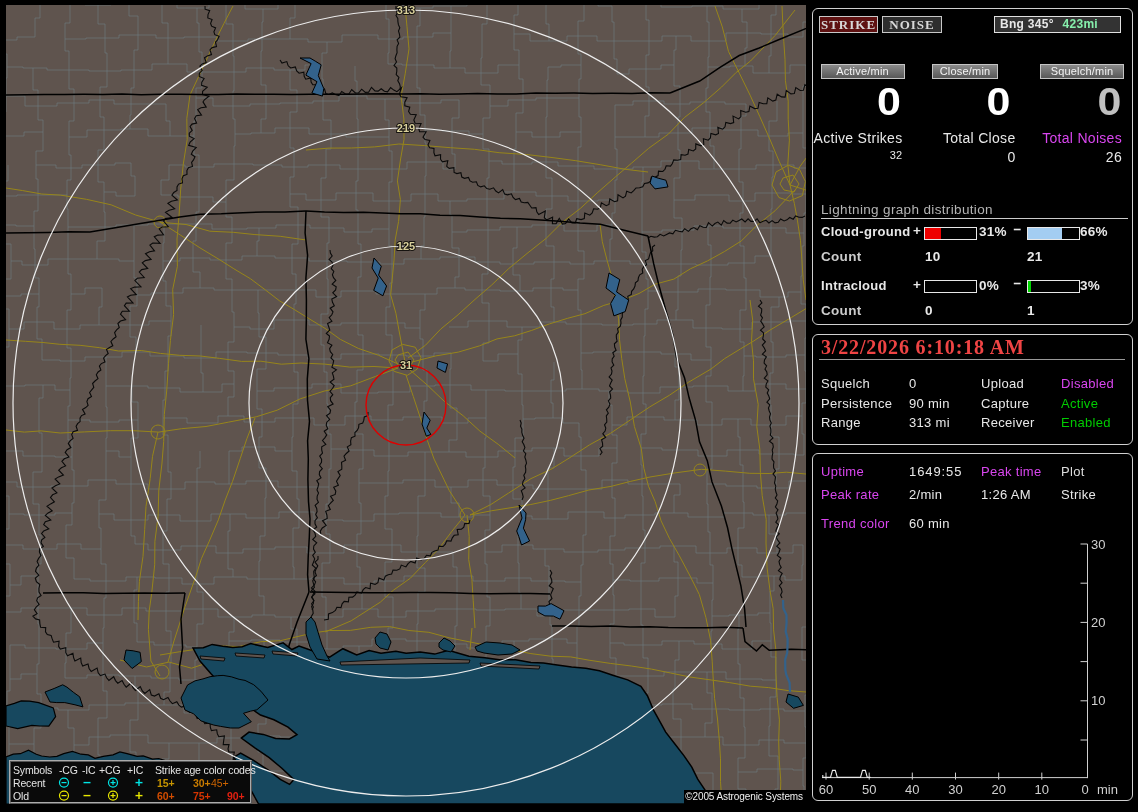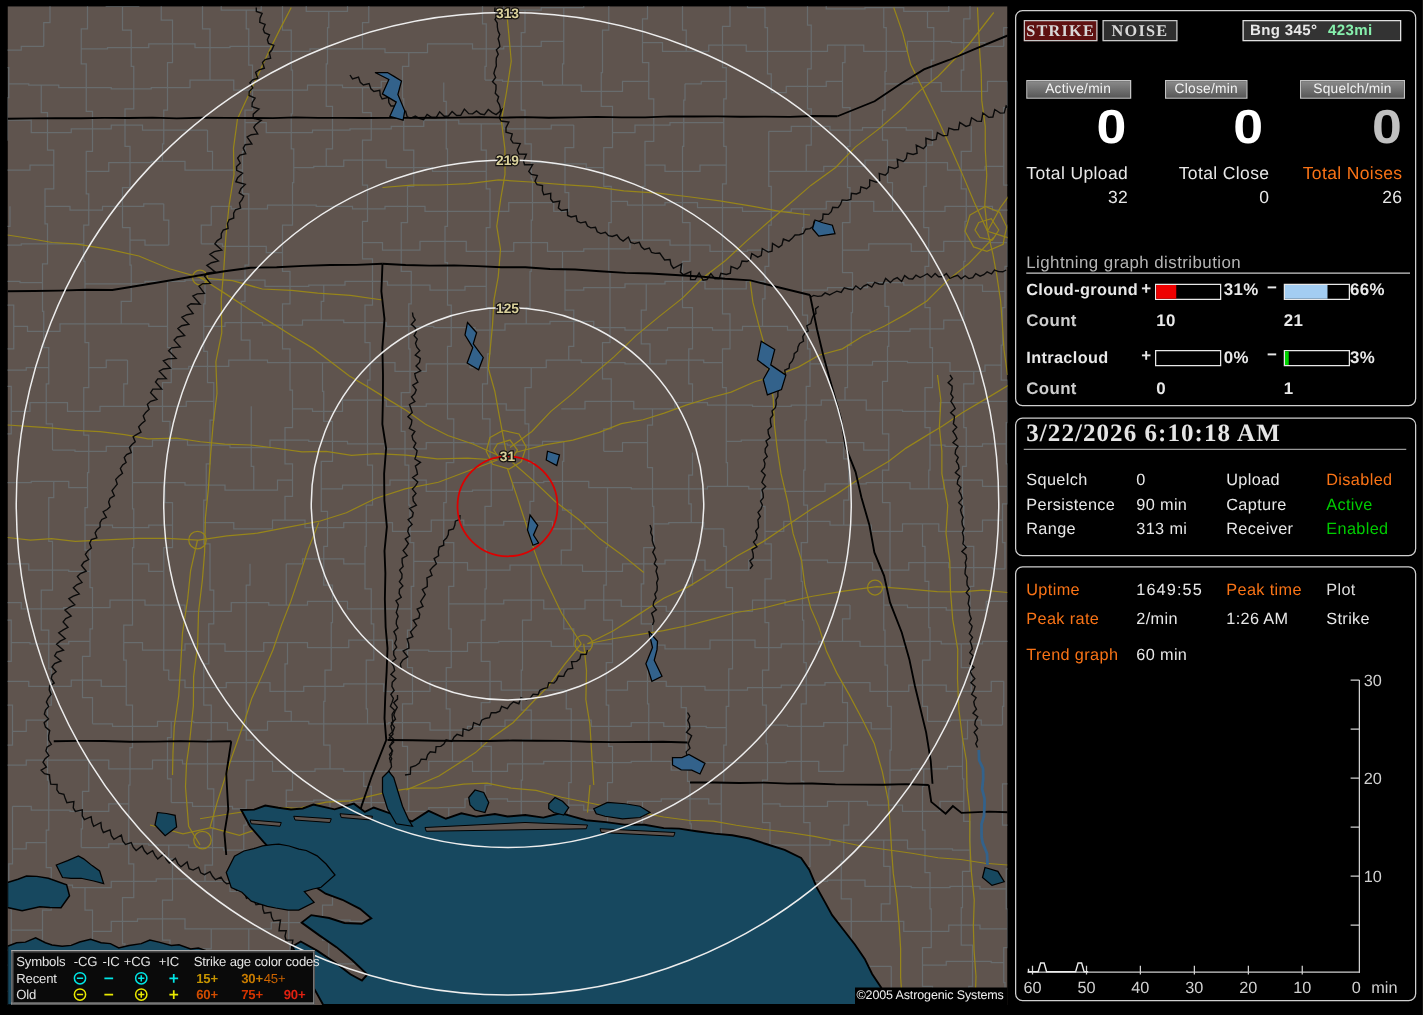--- a/index.html
+++ b/index.html
@@ -6,21 +6,21 @@
 body{font-family:"Liberation Sans",sans-serif;position:relative}
 .abs{position:absolute}
 #map{position:absolute;left:6px;top:5px}
 .panel{position:absolute;left:812px;width:321px;background:#000;border:1px solid #d0d0d0;border-radius:6px}
 #p1{top:8px;height:317px}
 #p2{top:334px;height:111px}
 #p3{top:453px;height:348px}
 .t{position:absolute;white-space:nowrap;font-size:13px;color:#e8e8e8;letter-spacing:.3px}
 .r{text-align:right}
 .b{font-weight:bold}
-.gray{color:#f97316}
+.gray{color:#d946ef}
 .green{color:#00cc00}
 .btn{position:absolute;top:7px;height:17px;border:1px solid #c8c8c8;color:#d8d8d8;
  font-family:"Liberation Serif",serif;font-weight:bold;font-size:13px;letter-spacing:1px;
  text-align:center;line-height:15px}
 .lblbox{position:absolute;top:55px;height:15px;border:1px solid #c4c4c4;
  background:linear-gradient(#8a8a8a,#585858);color:#f4f4f4;font-size:11px;
  text-align:center;line-height:13px;letter-spacing:.2px}
 .bigz{position:absolute;top:73px;font-size:38px;font-weight:bold;color:#fff;text-align:right;line-height:40px;transform:scaleX(1.13);transform-origin:100% 50%}
 .bar{position:absolute;height:13px;width:53px;border:1px solid #e8e8e8;background:#000}
 .bar i{display:block;height:100%}
@@ -163,24 +163,24 @@
 <div class="panel" id="p1">
     <div class="btn" style="left:6px;width:59px;background:#5e1111">STRIKE</div>
     <div class="btn" style="left:69px;width:60px;background:#2e2e2e">NOISE</div>
     <div class="t b" style="left:181px;top:7px;width:127px;height:17px;background:#333;border:1px solid #e0e0e0;font-size:12px;line-height:15px;padding-left:5px">Bng 345°<span class="green" style="color:#86efac;position:absolute;right:22px">423mi</span></div>
     <div class="lblbox" style="left:7.5px;width:84px">Active/min</div>
     <div class="lblbox" style="left:119px;width:66px">Close/min</div>
     <div class="lblbox" style="left:227px;width:84px">Squelch/min</div>
     <div class="bigz" style="left:0px;width:88px">0</div>
     <div class="bigz" style="left:110px;width:87.5px">0</div>
     <div class="bigz" style="left:200px;width:108.5px;color:#c0c0c0">0</div>
-    <div class="t r" style="left:0;top:120.5px;width:89.5px;font-size:14px">Total Upload</div>
+    <div class="t r" style="left:0;top:120.5px;width:89.5px;font-size:14px">Active Strikes</div>
     <div class="t r" style="left:100px;top:120.5px;width:102.5px;font-size:14px">Total Close</div>
     <div class="t r gray" style="left:200px;top:120.5px;width:109px;font-size:14px">Total Noises</div>
-    <div class="t r" style="left:0;top:139.5px;width:89.5px;font-size:14px">32</div>
+    <div class="t r" style="left:0;top:139.5px;width:89.5px;font-size:11px">32</div>
     <div class="t r" style="left:100px;top:139.5px;width:102.5px;font-size:14px">0</div>
     <div class="t r" style="left:200px;top:139.5px;width:109px;font-size:14px">26</div>
     <div class="t" style="left:8px;top:193px;font-size:13.5px;color:#b4b4b4;letter-spacing:.35px">Lightning graph distribution</div>
     <div class="abs" style="left:8px;top:209px;width:307px;height:1px;background:#cccccc"></div>
     <div class="t b" style="left:8px;top:214.8px;font-size:13px">Cloud-ground</div>
     <div class="t b" style="left:100px;top:214px;font-size:13.5px">+</div>
     <div class="bar" style="left:111px;top:217.5px">
       <i style="width:31%;background:#ee0000"></i>
     </div>
     <div class="t b" style="left:166px;top:214.8px;font-size:13.5px">31%</div>
@@ -199,21 +199,21 @@
     <div class="t b" style="left:200.5px;top:267px;font-size:13.5px">−</div>
     <div class="bar" style="left:214px;top:271px">
       <i style="width:3px;background:#00d400"></i>
     </div>
     <div class="t b" style="left:267px;top:269px;font-size:13.5px">3%</div>
     <div class="t b" style="left:8px;top:294px;color:#cccccc;font-size:13.5px">Count</div>
     <div class="t b" style="left:112px;top:294px;font-size:13.5px">0</div>
     <div class="t b" style="left:214px;top:294px;font-size:13.5px">1</div>
   </div>
 <div class="panel" id="p2">
-    <div class="abs" style="left:8px;top:0.5px;font-family:'Liberation Serif',serif;font-weight:bold;font-size:20px;color:#e5e5e5;white-space:nowrap;letter-spacing:0.85px">3/22/2026 6:10:18 AM</div>
+    <div class="abs" style="left:8px;top:0.5px;font-family:'Liberation Serif',serif;font-weight:bold;font-size:20px;color:#ef4444;white-space:nowrap;letter-spacing:0.85px">3/22/2026 6:10:18 AM</div>
     <div class="abs" style="left:6px;top:24px;width:306px;height:1px;background:#999"></div>
     <div class="t" style="left:8px;top:41.4px">Squelch</div>
     <div class="t" style="left:96px;top:41.4px">0</div>
     <div class="t" style="left:168px;top:41.4px">Upload</div>
     <div class="t" style="left:248px;top:41.4px"><span class="gray">Disabled</span></div>
     <div class="t" style="left:8px;top:60.9px">Persistence</div>
     <div class="t" style="left:96px;top:60.9px">90 min</div>
     <div class="t" style="left:168px;top:60.9px">Capture</div>
     <div class="t" style="left:248px;top:60.9px"><span class="green">Active</span></div>
     <div class="t" style="left:8px;top:80.4px">Range</div>
@@ -223,21 +223,21 @@
   </div>
 <div class="panel" id="p3">
     <div class="t" style="left:8px;top:10px"><span class="gray">Uptime</span></div>
     <div class="t" style="left:96px;top:10px"><span style="letter-spacing:.9px">1649:55</span></div>
     <div class="t" style="left:168px;top:10px"><span class="gray">Peak time</span></div>
     <div class="t" style="left:248px;top:10px"><span style="color:#dcdcdc">Plot</span></div>
     <div class="t" style="left:8px;top:33px"><span class="gray">Peak rate</span></div>
     <div class="t" style="left:96px;top:33px">2/min</div>
     <div class="t" style="left:168px;top:33px">1:26 AM</div>
     <div class="t" style="left:248px;top:33px">Strike</div>
-    <div class="t gray" style="left:8px;top:62px">Trend graph</div>
+    <div class="t gray" style="left:8px;top:62px">Trend color</div>
     <div class="t" style="left:96px;top:62px">60 min</div>
     <svg class="abs" style="left:0;top:0" width="318" height="346" viewBox="0 0 318 346">
       <line x1="274.5" y1="90" x2="274.5" y2="324.1" stroke="#d0d0d0" stroke-width="1"></line>
       <line x1="9" y1="323.6" x2="275" y2="323.6" stroke="#d0d0d0" stroke-width="1"></line>
       <line x1="267.5" y1="90" x2="274.5" y2="90" stroke="#d0d0d0" stroke-width="1"></line>
       <line x1="267.5" y1="129.2" x2="274.5" y2="129.2" stroke="#d0d0d0" stroke-width="1"></line>
       <line x1="267.5" y1="168.4" x2="274.5" y2="168.4" stroke="#d0d0d0" stroke-width="1"></line>
       <line x1="267.5" y1="207.6" x2="274.5" y2="207.6" stroke="#d0d0d0" stroke-width="1"></line>
       <line x1="267.5" y1="246.8" x2="274.5" y2="246.8" stroke="#d0d0d0" stroke-width="1"></line>
       <line x1="267.5" y1="286" x2="274.5" y2="286" stroke="#d0d0d0" stroke-width="1"></line>

